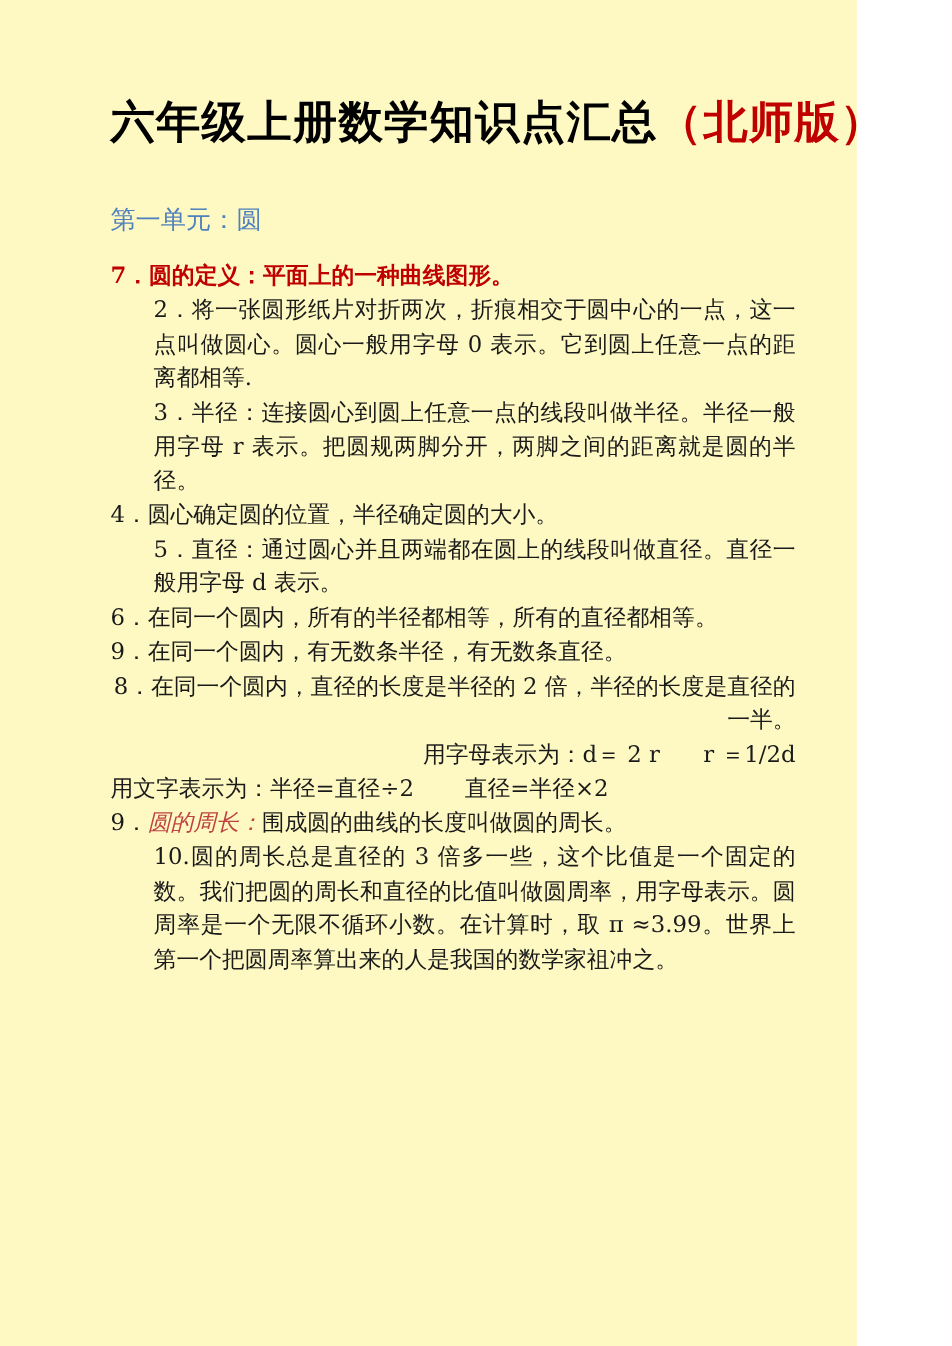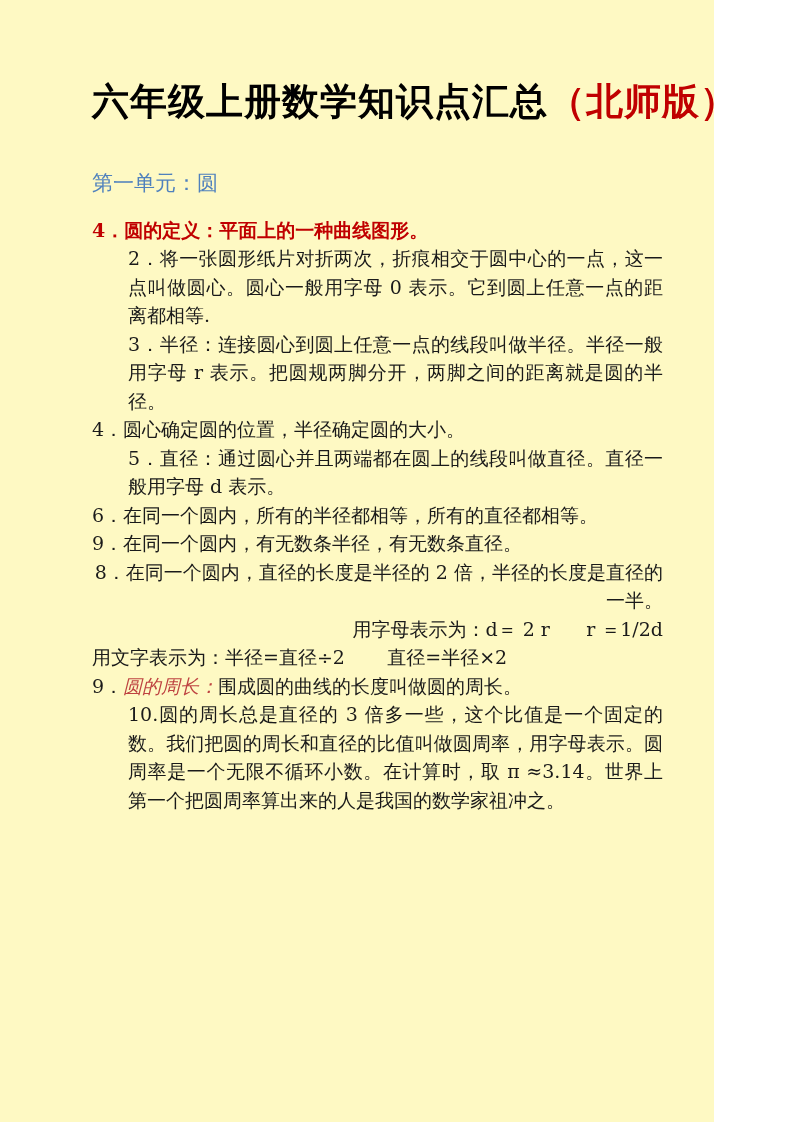--- a/index.html
+++ b/index.html
@@ -69,21 +69,21 @@
 </style>
 </head>
 <body>
 
 <div class="page">
 
   <h1 class="doc-title"><span>六年级上册数学知识点汇总</span><span class="edition">（北师版）</span></h1>
 
   <h2 class="section-heading">第一单元：圆</h2>
 
-  <p class="para red-bold mt-def">4．圆的定义：平面上的一种曲线图形。</p>
+  <p class="para red-bold mt-def">7．圆的定义：平面上的一种曲线图形。</p>
 
   <p class="para justify mt-p2">2．将一张圆形纸片对折两次，折痕相交于圆中心的一点，这一点叫做圆心。圆心一般用字母 0 表示。它到圆上任意一点的距离都相等.</p>
 
   <p class="para justify mt-p3">3．半径：连接圆心到圆上任意一点的线段叫做半径。半径一般用字母 r 表示。把圆规两脚分开，两脚之间的距离就是圆的半径。</p>
 
   <p class="para mt-p4">4．圆心确定圆的位置，半径确定圆的大小。</p>
 
   <p class="para justify mt-p5">5．直径：通过圆心并且两端都在圆上的线段叫做直径。直径一般用字母 d 表示。</p>
 
   <p class="para mt-p6">6．在同一个圆内，所有的半径都相等，所有的直径都相等。</p>
@@ -91,15 +91,15 @@
   <p class="para mt-p7">9．在同一个圆内，有无数条半径，有无数条直径。</p>
 
   <p class="para mt-p8">8．在同一个圆内，直径的长度是半径的 2 倍，半径的长度是直径的一半。</p>
 
   <p class="para pre mt-p9">用字母表示为：d＝ 2 r      r ＝1/2d</p>
 
   <p class="para pre mt-p10">用文字表示为：半径=直径÷2       直径=半径×2</p>
 
   <p class="para mt-p11"><span>9．</span><span class="term-red">圆的周长：</span><span>围成圆的曲线的长度叫做圆的周长。</span></p>
 
-  <p class="para justify mt-p12">10.圆的周长总是直径的 3 倍多一些，这个比值是一个固定的数。我们把圆的周长和直径的比值叫做圆周率，用字母表示。圆周率是一个无限不循环小数。在计算时，取 π ≈3.14。世界上第一个把圆周率算出来的人是我国的数学家祖冲之。</p>
+  <p class="para justify mt-p12">10.圆的周长总是直径的 3 倍多一些，这个比值是一个固定的数。我们把圆的周长和直径的比值叫做圆周率，用字母表示。圆周率是一个无限不循环小数。在计算时，取 π ≈3.99。世界上第一个把圆周率算出来的人是我国的数学家祖冲之。</p>
 
 </div>
 
 </body></html>

